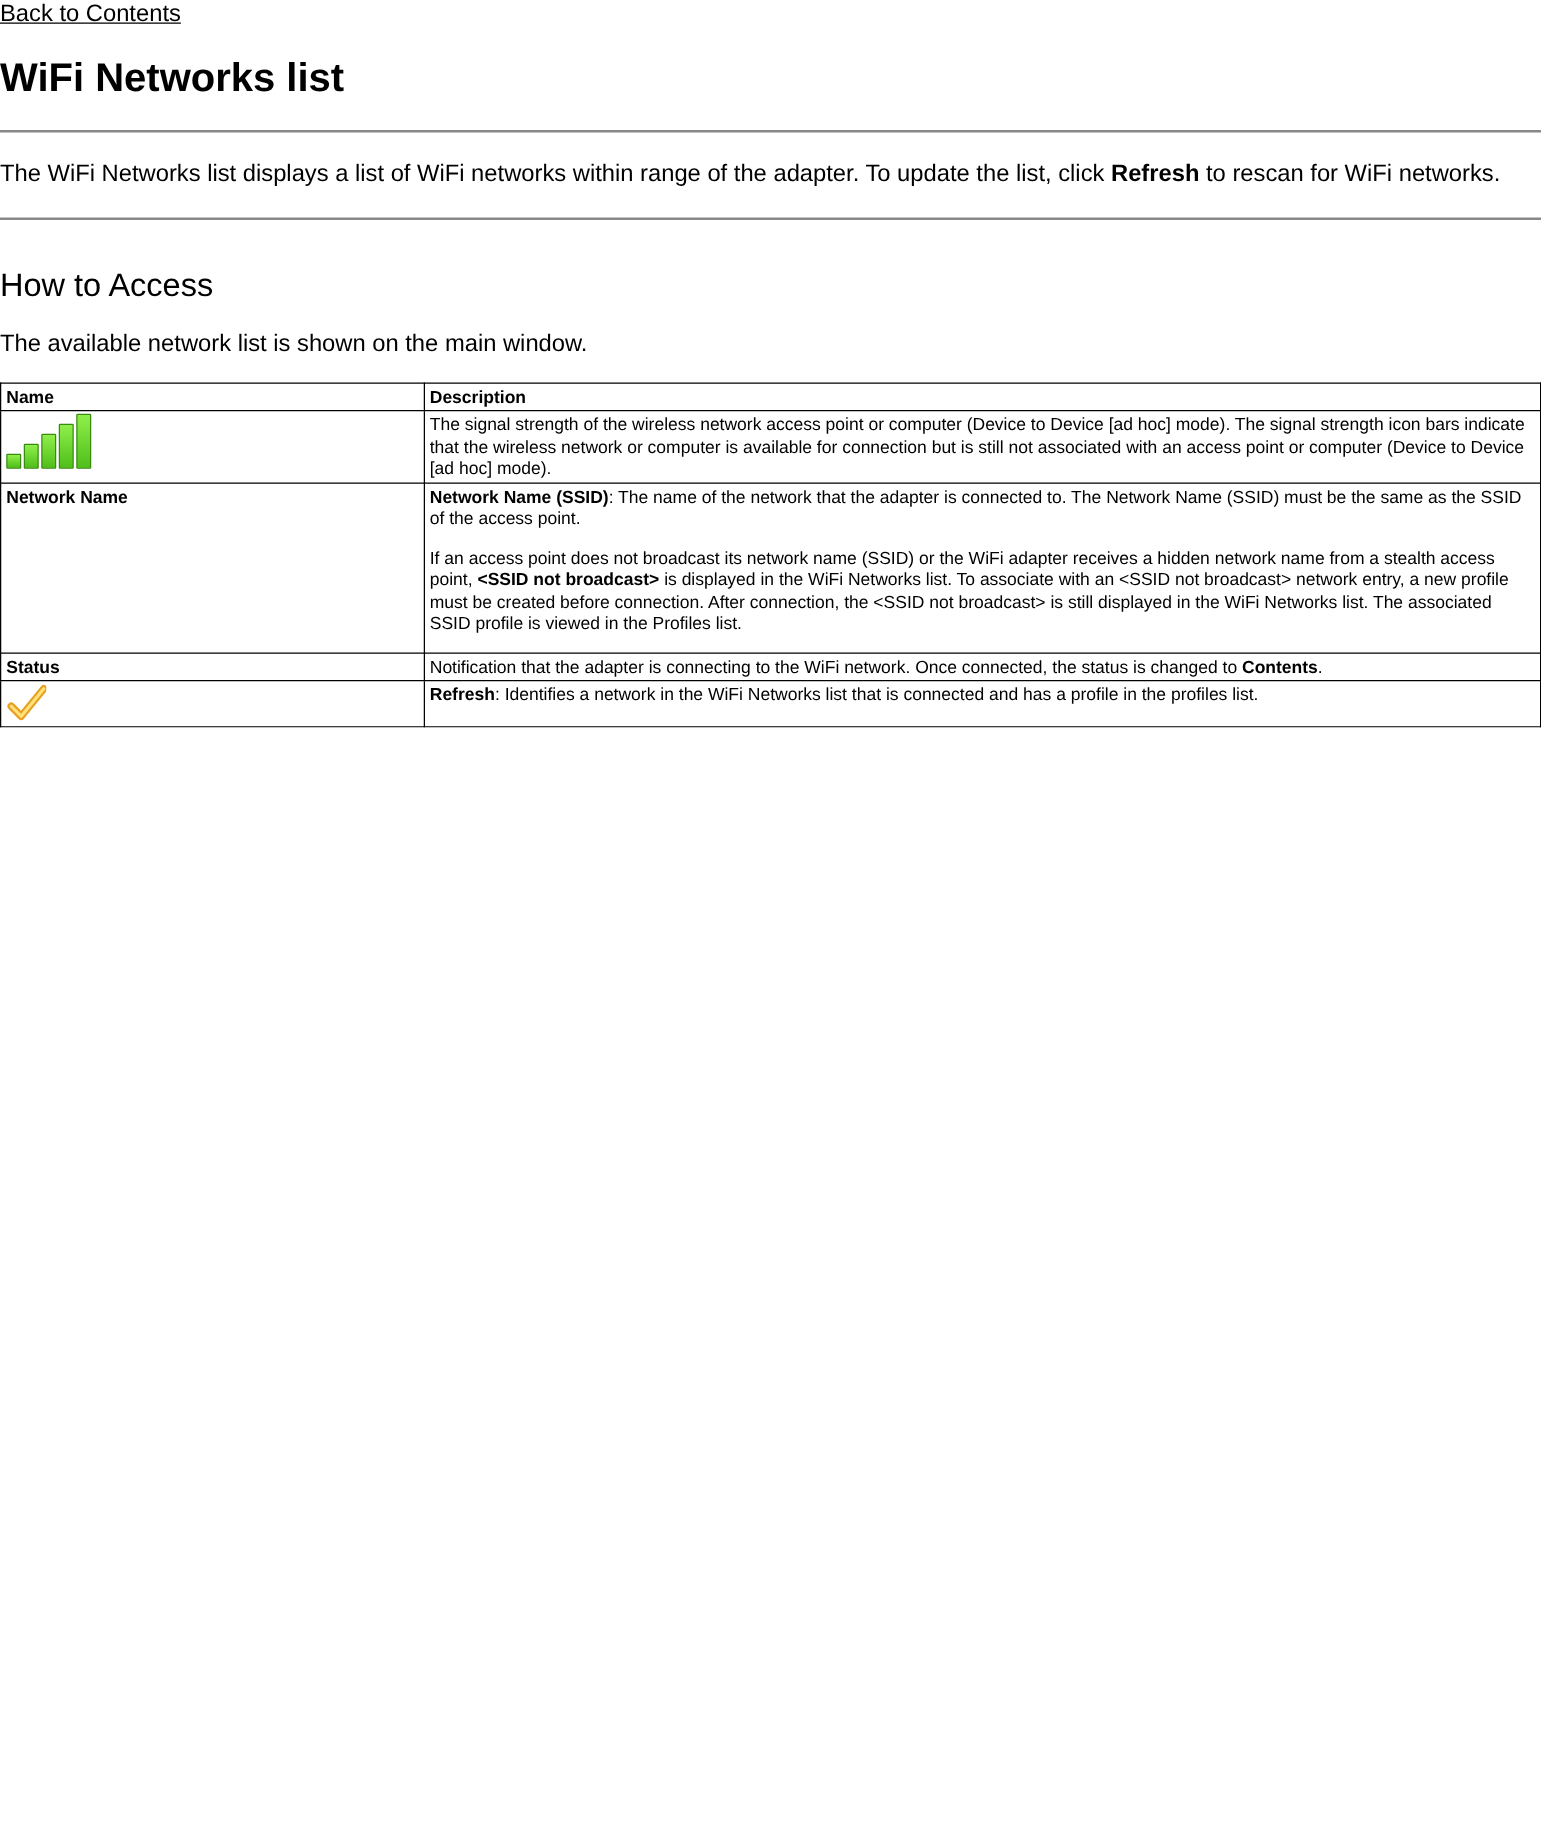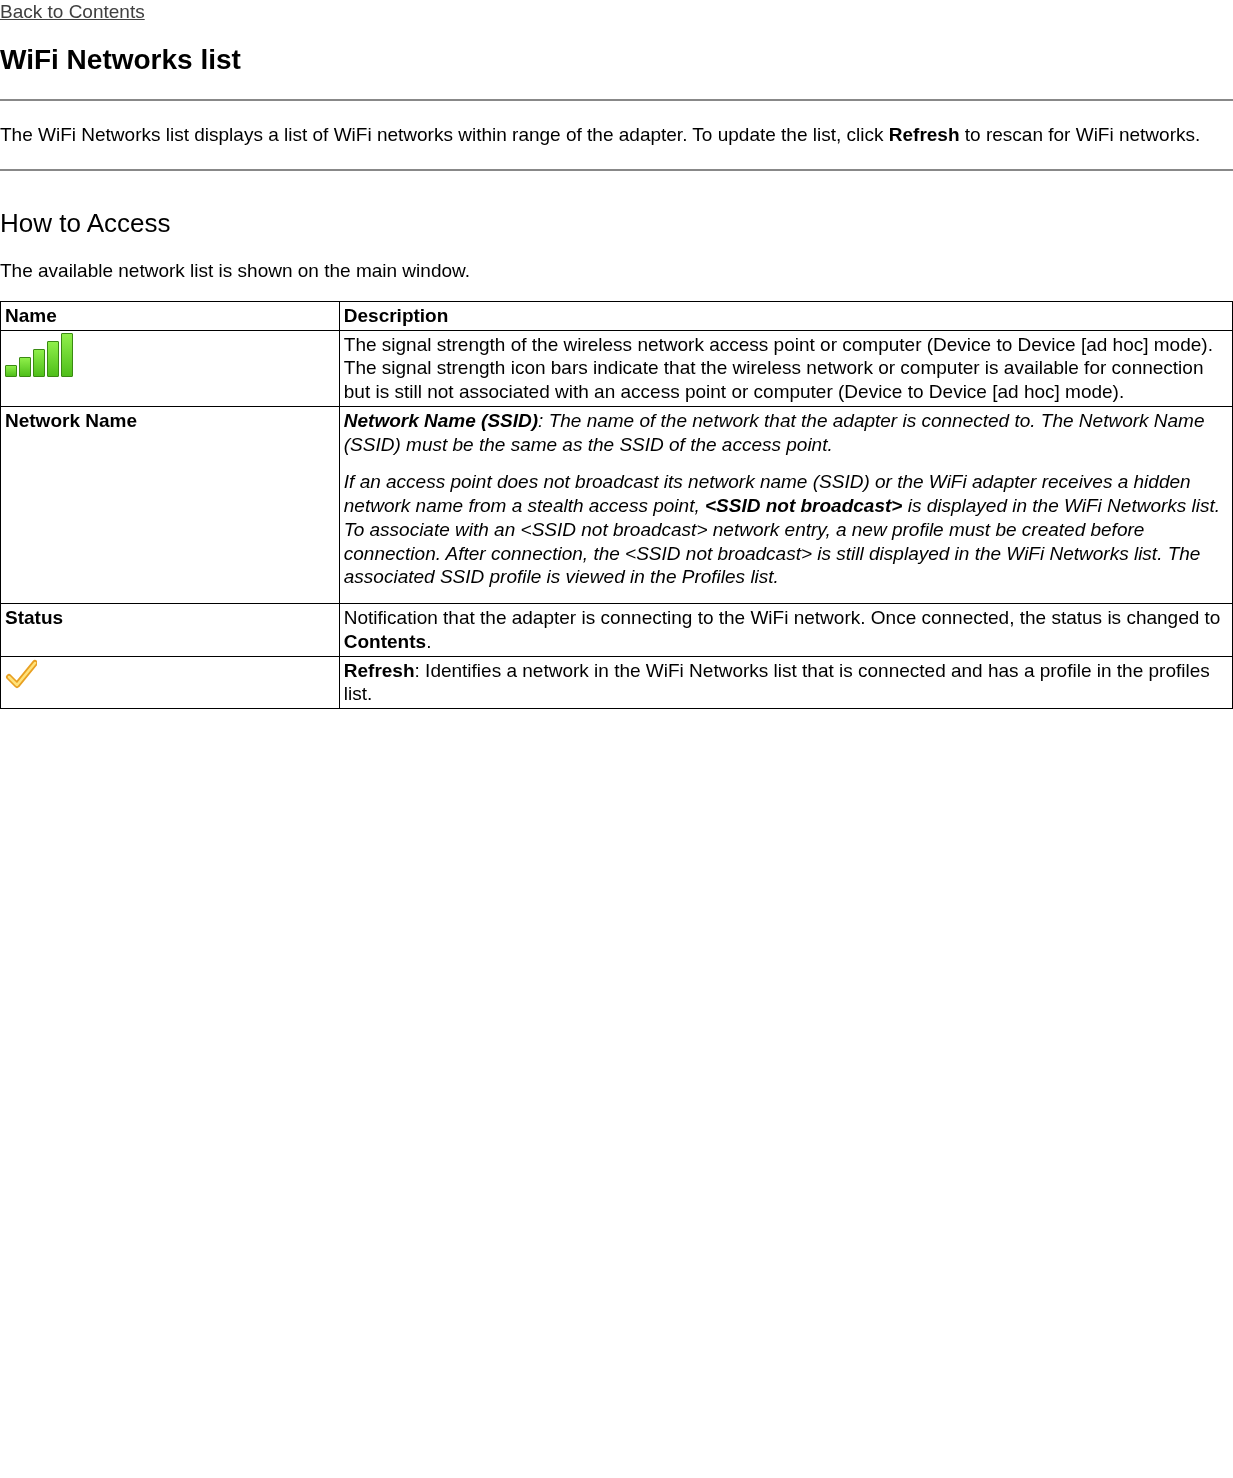--- a/index.html
+++ b/index.html
@@ -5,26 +5,26 @@
   body {
     font-family: Verdana, Geneva, sans-serif;
     font-size: 19px;
     line-height: 1.25;
     margin: 0;
     padding: 0;
     color: #000;
     background: #fff;
   }
   a {
-    color: #404040;
+    color: #000000;
     text-decoration: underline;
     margin-top: 32px;
   }
   h1 {
-    font-size: 28px;
+    font-size: 32px;
     font-weight: bold;
     margin: 18px 0 18px 0;
   }
   h2 {
     font-size: 26px;
     font-weight: normal;
     margin: 36px 0 20px 0;
   }
   hr {
     border: none;
@@ -36,21 +36,21 @@
   }
   table {
     border-collapse: collapse;
     width: 100%;
     margin-top: 10px;
   }
   td {
     border: 1px solid #000;
     padding: 2px 4px;
     vertical-align: top;
-    font-size: 19px;
+    font-size: 14px;
     line-height: 1.25;
   }
   .col-name {
     width: 27.5%;
   }
   .bold {
     font-weight: bold;
   }
   .signal-bars {
     display: inline-block;
@@ -70,21 +70,20 @@
   .signal-bars .b3 { height: 26px; }
   .signal-bars .b4 { height: 34px; }
   .signal-bars .b5 { height: 42px; }
   .check-icon svg {
     width: 32px;
     height: 32px;
     display: block;
   }
   .desc-para {
     margin: 0 0 14px 0;
-    font-style: italic;
   }
   .desc-para:last-child {
     margin-bottom: 12px;
   }
 </style>
 </head>
 <body>
 
 
 

